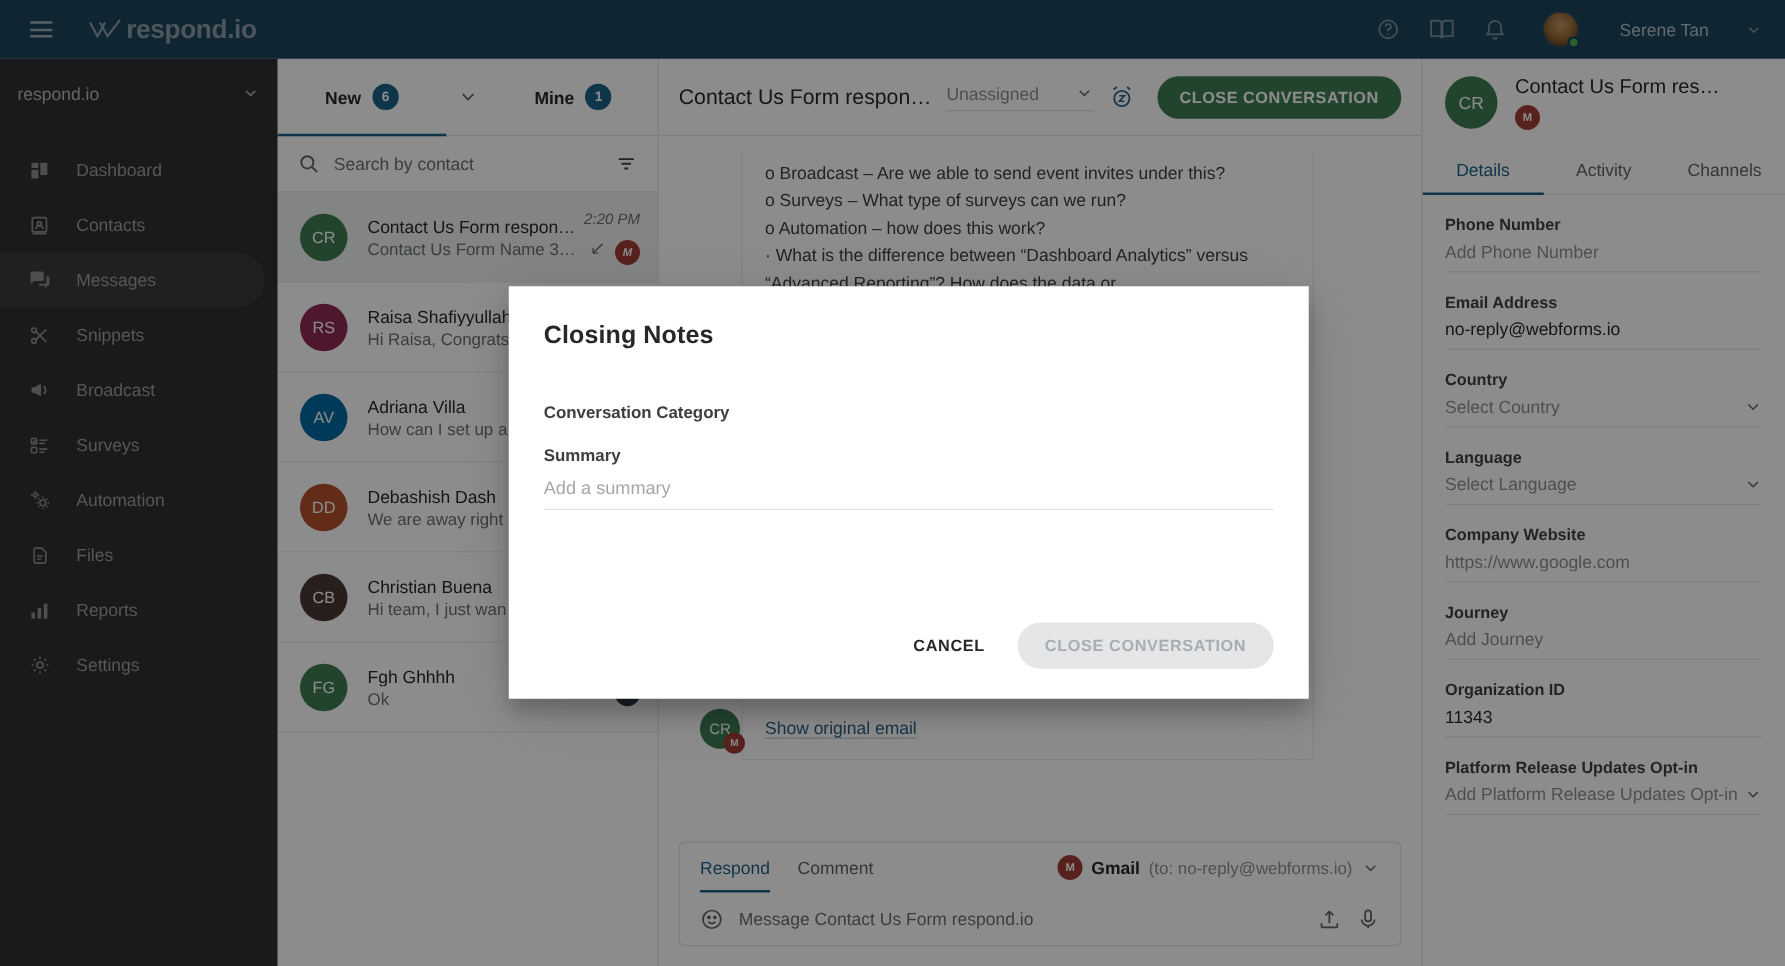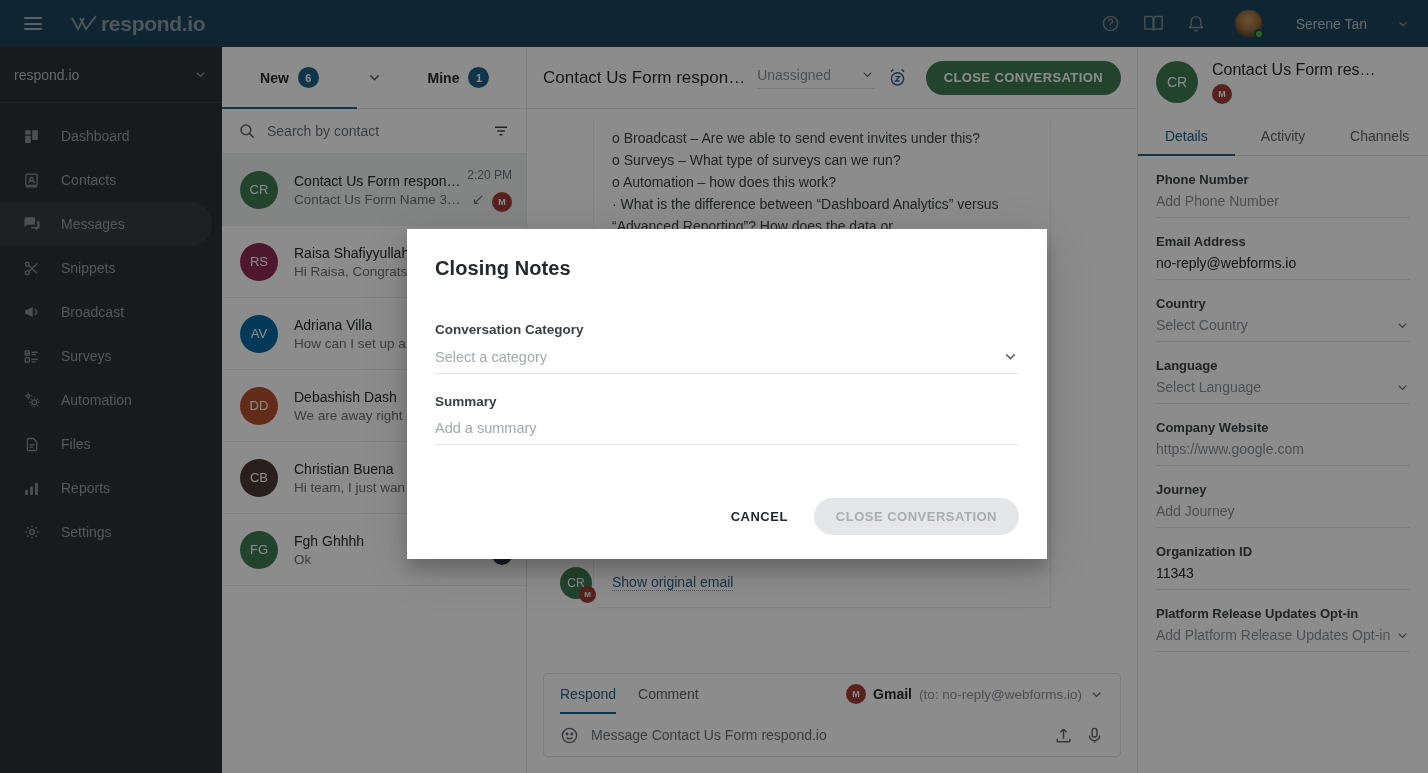--- a/index.html
+++ b/index.html
@@ -79,21 +79,21 @@
   .search-input { border:none; outline:none; flex:1; font-size:14px; color:#25282a; font-family:inherit; background:transparent; }
   .search-input::placeholder { color:#6b7074; }
   .filter-ico { color:#3c4043; cursor:pointer; display:flex; }
 
   .conv-row { height:72px; display:flex; align-items:center; padding:0 14px 0 18px; border-bottom:1px solid #eceded; cursor:pointer; }
   .conv-row.selected { background:#eef0f1; }
   .conv-av { width:38px; height:38px; border-radius:50%; display:flex; align-items:center; justify-content:center; color:#fff; font-size:13px; font-weight:500; flex:0 0 38px; margin-right:16px; }
   .conv-mid { flex:1; min-width:0; }
   .conv-name { font-size:14px; color:#25282a; white-space:nowrap; overflow:hidden; text-overflow:ellipsis; }
   .conv-prev { font-size:13.5px; color:#6b7074; white-space:nowrap; overflow:hidden; text-overflow:ellipsis; margin-top:3px; }
-  .conv-right { display:flex; flex-direction:column; align-items:flex-end; gap:10px; flex:0 0 auto; margin-left:6px;}
+  .conv-right { display:flex; flex-direction:column; align-items:flex-end; gap:10px; flex:0 0 auto; margin-left:6px;font-style:italic;}
   .conv-time { font-size:12px; color:#6b7074; white-space:nowrap; }
   .conv-icons { display:flex; align-items:center; gap:7px; }
   .chan-badge { width:20px; height:20px; border-radius:50%; display:flex; align-items:center; justify-content:center; color:#fff; font-size:9px; font-weight:700; }
 
   
   .center {
     position:absolute; top:47px; left:527px; width:610px; height:726px;
     background:#ffffff; z-index:2; display:flex; flex-direction:column;
   }
   .conv-header { height:62px; display:flex; align-items:center; padding:0 16px 0 16px; border-bottom:1px solid #e4e6e8; gap:12px;}
@@ -635,28 +635,20 @@
         </div>
       </div>
   </div>
 
   <div class="backdrop"></div>
 
   <div class="modal">
     <div class="modal-title">Closing Notes</div>
     <div class="modal-body">
       <div class="m-label">Conversation Category</div>
-      <div class="m-field">
-        <input placeholder="Select a category" style="">
-        <span class="m-caret">
-          <svg width="17" height="17" viewBox="0 0 24 24" fill="none" stroke="currentColor" stroke-width="2">
-              <path d="M6 9l6 6 6-6"></path>
-            </svg>
-        </span>
-      </div>
       <div class="m-gap"></div>
       <div class="m-label">Summary</div>
       <div class="m-field">
         <input placeholder="Add a summary" style="">
       </div>
     </div>
     <div class="modal-actions">
       <button class="btn-cancel">CANCEL</button>
       <button class="btn-close-conv">CLOSE CONVERSATION</button>
     </div>

